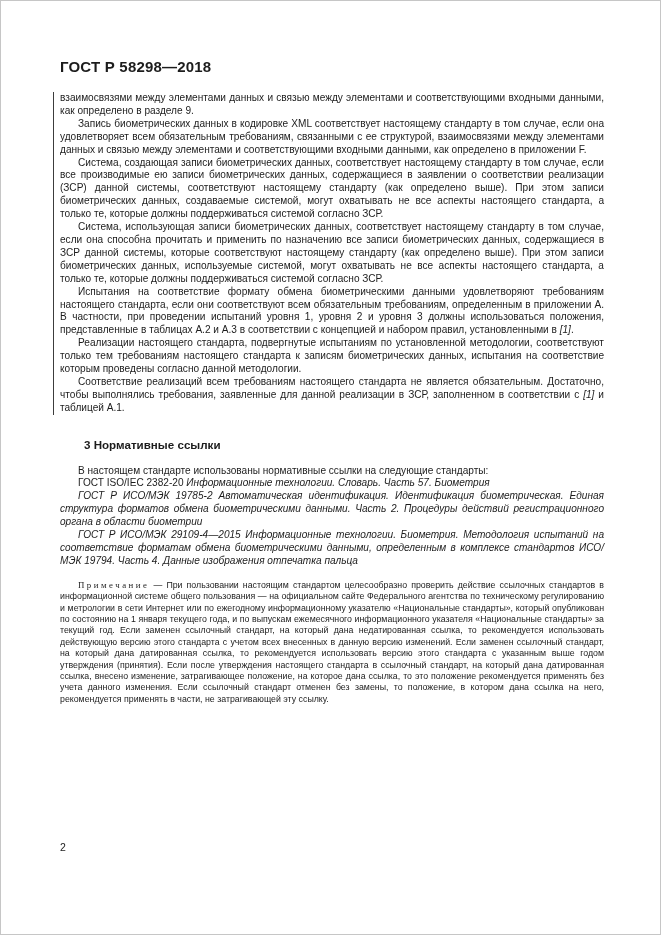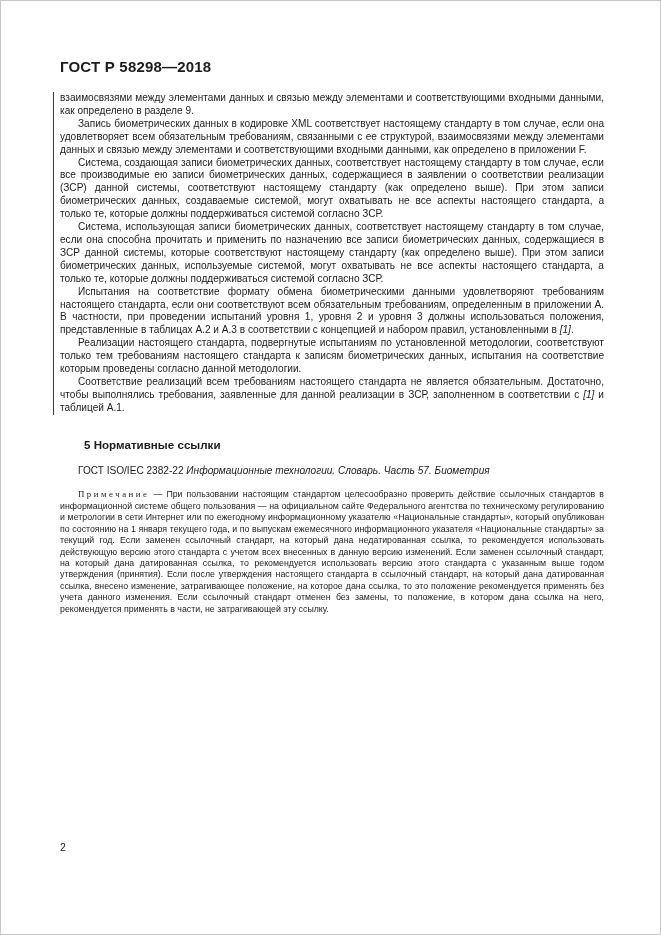--- a/index.html
+++ b/index.html
@@ -72,25 +72,28 @@
     <div class="marked">
         <p class="para"><span>взаимосвязями между элементами данных и связью между элементами и соответствующими входными данными, как определено в разделе 9.</span></p>
         <p class="para indent"><span>Запись биометрических данных в кодировке XML соответствует настоящему стандарту в том случае, если она удовлетворяет всем обязательным требованиям, связанными с ее структурой, взаимосвязями между элементами данных и связью между элементами и соответствующими входными данными, как определено в приложении F.</span></p>
         <p class="para indent"><span>Система, создающая записи биометрических данных, соответствует настоящему стандарту в том случае, если все производимые ею записи биометрических данных, содержащиеся в заявлении о соответствии реализации (ЗСР) данной системы, соответствуют настоящему стандарту (как определено выше). При этом записи биометрических данных, создаваемые системой, могут охватывать не все аспекты настоящего стандарта, а только те, которые должны поддерживаться системой согласно ЗСР.</span></p>
         <p class="para indent"><span>Система, использующая записи биометрических данных, соответствует настоящему стандарту в том случае, если она способна прочитать и применить по назначению все записи биометрических данных, содержащиеся в ЗСР данной системы, которые соответствуют настоящему стандарту (как определено выше). При этом записи биометрических данных, используемые системой, могут охватывать не все аспекты настоящего стандарта, а только те, которые должны поддерживаться системой согласно ЗСР.</span></p>
         <p class="para indent"><span>Испытания на соответствие формату обмена биометрическими данными удовлетворяют требованиям настоящего стандарта, если они соответствуют всем обязательным требованиям, определенным в приложении А. В частности, при проведении испытаний уровня 1, уровня 2 и уровня 3 должны использоваться положения, представленные в таблицах А.2 и А.3 в соответствии с концепцией и набором правил, установленными в </span><span style="font-style: italic;">[1]</span><span>.</span></p>
         <p class="para indent"><span>Реализации настоящего стандарта, подвергнутые испытаниям по установленной методологии, соответствуют только тем требованиям настоящего стандарта к записям биометрических данных, испытания на соответствие которым проведены согласно данной методологии.</span></p>
         <p class="para indent"><span>Соответствие реализаций всем требованиям настоящего стандарта не является обязательным. Достаточно, чтобы выполнялись требования, заявленные для данной реализации в ЗСР, заполненном в соответствии с </span><span style="font-style: italic;">[1]</span><span> и таблицей А.1.</span></p>
       </div>
 
-    <h2 class="section-heading">5 Нормативные ссылки</h2>
+    <h2 class="section-heading">3 Нормативные ссылки</h2>
 
+    <p class="para intro">В настоящем стандарте использованы нормативные ссылки на следующие стандарты:</p>
 
     <div>
-        <p class="para ref indent"><span>ГОСТ ISO/IEC 2382-22 </span><span style="font-style: italic;">Информационные технологии. Словарь. Часть 57. Биометрия</span></p>
+        <p class="para ref indent"><span>ГОСТ ISO/IEC 2382-20 </span><span style="font-style: italic;">Информационные технологии. Словарь. Часть 57. Биометрия</span></p>
+        <p class="para ref indent"><span style="font-style: italic;">ГОСТ Р ИСО/МЭК 19785-2 Автоматическая идентификация. Идентификация биометрическая. Единая структура форматов обмена биометрическими данными. Часть 2. Процедуры действий регистрационного органа в области биометрии</span></p>
+        <p class="para ref indent"><span style="font-style: italic;">ГОСТ Р ИСО/МЭК 29109-4—2015 Информационные технологии. Биометрия. Методология испытаний на соответствие форматам обмена биометрическими данными, определенным в комплексе стандартов ИСО/МЭК 19794. Часть 4. Данные изображения отпечатка пальца</span></p>
       </div>
 
     <p class="note">
       <span class="note-label">Примечание</span><span> — </span><span>При пользовании настоящим стандартом целесообразно проверить действие ссылочных стандартов в информационной системе общего пользования — на официальном сайте Федерального агентства по техническому регулированию и метрологии в сети Интернет или по ежегодному информационному указателю «Национальные стандарты», который опубликован по состоянию на 1 января текущего года, и по выпускам ежемесячного информационного указателя «Национальные стандарты» за текущий год. Если заменен ссылочный стандарт, на который дана недатированная ссылка, то рекомендуется использовать действующую версию этого стандарта с учетом всех внесенных в данную версию изменений. Если заменен ссылочный стандарт, на который дана датированная ссылка, то рекомендуется использовать версию этого стандарта с указанным выше годом утверждения (принятия). Если после утверждения настоящего стандарта в ссылочный стандарт, на который дана датированная ссылка, внесено изменение, затрагивающее положение, на которое дана ссылка, то это положение рекомендуется применять без учета данного изменения. Если ссылочный стандарт отменен без замены, то положение, в котором дана ссылка на него, рекомендуется применять в части, не затрагивающей эту ссылку.</span>
     </p>
 
   </div>
 
   <div class="page-number">2</div>
 

